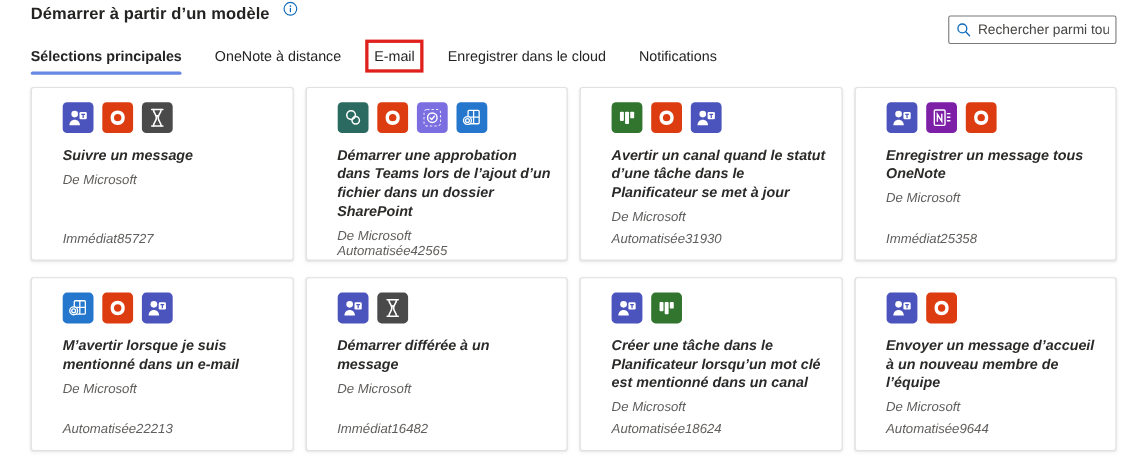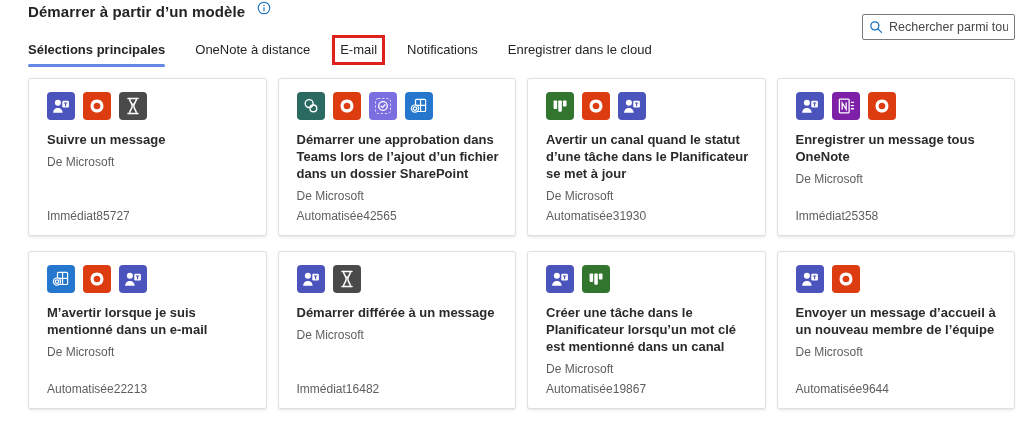--- a/index.html
+++ b/index.html
@@ -26,21 +26,21 @@
   .tab.selected .underline { position:absolute; left:0; right:0; bottom:1px; height:3px;
                              border-radius:2px; }
   .red-frame { position:absolute; top:-7px; bottom:3px; left:-8px; right:-8px;
                border:3px solid #e0201c; pointer-events:none; }
 
   
   .grid { margin:10px 9px 0 28px; display:grid; grid-template-columns:repeat(4,1fr);
           column-gap:11px; row-gap:15px; }
   .card { background:#fff; border:1px solid #e3e1df; border-radius:3px; height:158px;
           box-shadow:0 1.2px 3.6px rgba(0,0,0,.05), 0 0.3px 0.9px rgba(0,0,0,.05);
-          padding:13px 14px 12px 18px; display:flex; flex-direction:column; cursor:pointer; }
+          padding:13px 14px 12px 28px; display:flex; flex-direction:column; cursor:pointer;font-style:italic; }
   .icon-row { display:flex; gap:8px; }
   .app-icon { width:28px; height:28px; border-radius:4px; display:inline-flex;
               align-items:center; justify-content:center; flex:0 0 auto; }
   .app-icon svg { width:22px; height:22px; display:block; }
   .card-title { margin-top:12px; font-size:13px; font-weight:700; color:#2b2a29; line-height:1.3; }
   .card-pub { margin-top:6px; font-size:12px; color:#605e5c; }
   .card-footer { margin-top:auto; display:flex; 
                  align-items:baseline; font-size:12px; color:#605e5c; }
 </style>
 </head>
@@ -71,24 +71,24 @@
     <span class="underline" style="background:#6688e4;"></span>
   </div>
   <div class="tab">
     <span>OneNote à distance</span>
   </div>
   <div class="tab">
     <span>E-mail</span>
     <span class="red-frame"></span>
   </div>
   <div class="tab">
+    <span>Enregistrer dans le cloud</span>
+  </div>
+  <div class="tab">
     <span>Notifications</span>
-  </div>
-  <div class="tab">
-    <span>Enregistrer dans le cloud</span>
   </div>
 </div>
 
 <div class="grid">
     <div class="card">
     <div class="icon-row">
         <span class="app-icon" style="background: rgb(75, 83, 188); color: rgb(75, 83, 188);">
           <svg viewBox="0 0 24 24">
             <circle cx="8.6" cy="8.4" r="3.3" fill="#fff"></circle>
             <path d="M3.4 19.4c0-3.1 2.3-5.3 5.2-5.3s5.2 2.2 5.2 5.3z" fill="#fff"></path>
@@ -283,21 +283,21 @@
             <rect x="5" y="6" width="3.9" height="9.2" rx="0.9"></rect>
             <rect x="10.1" y="6" width="3.9" height="12.2" rx="0.9"></rect>
             <rect x="15.2" y="6" width="3.9" height="6.6" rx="0.9"></rect>
           </svg>
         </span>
       </div>
     <div class="card-title">Créer une tâche dans le Planificateur lorsqu’un mot clé est mentionné dans un canal</div>
     <div class="card-pub">De Microsoft</div>
     <div class="card-footer">
       <span>Automatisée</span>
-      <span>19867</span>
+      <span>18624</span>
     </div>
   </div>
     <div class="card">
     <div class="icon-row">
         <span class="app-icon" style="background: rgb(75, 83, 188); color: rgb(75, 83, 188);">
           <svg viewBox="0 0 24 24">
             <circle cx="8.6" cy="8.4" r="3.3" fill="#fff"></circle>
             <path d="M3.4 19.4c0-3.1 2.3-5.3 5.2-5.3s5.2 2.2 5.2 5.3z" fill="#fff"></path>
             <rect x="13.4" y="6.4" width="7.2" height="7.2" rx="1.3" fill="#fff"></rect>
             <path d="M15.2 8.7h3.6M17 8.7v3.6" stroke="currentColor" stroke-width="1.2" fill="none"></path>

